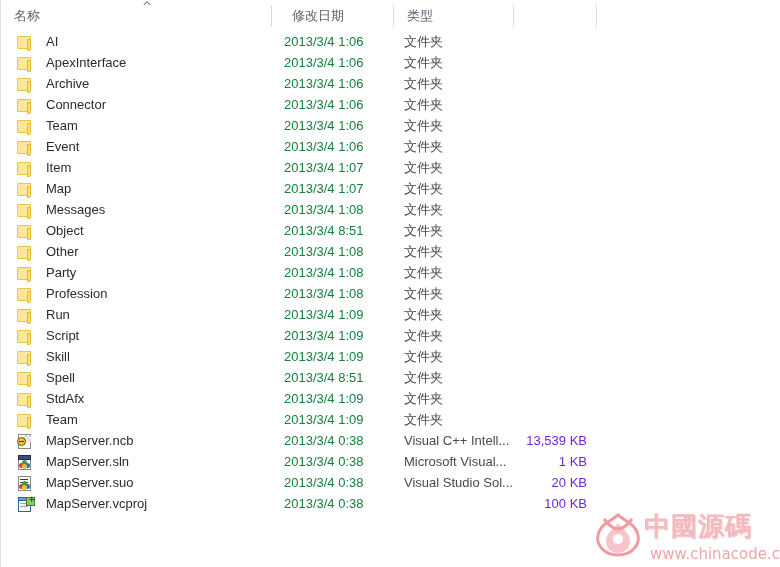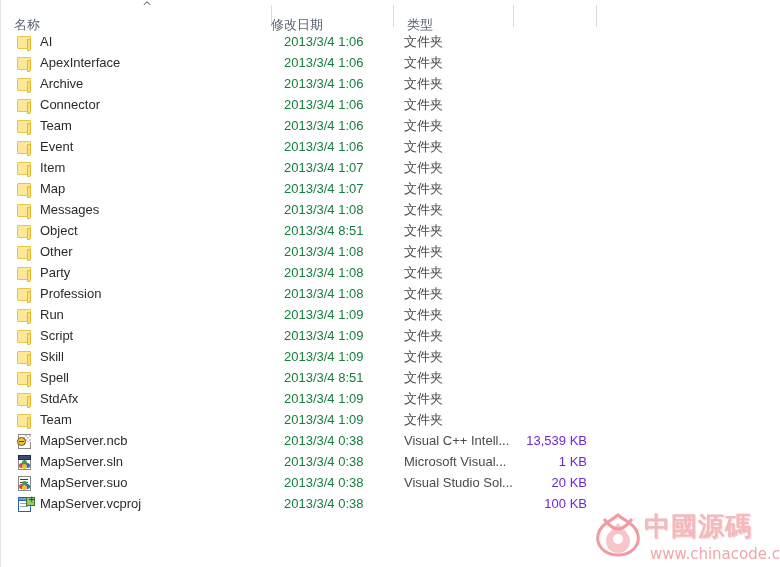--- a/index.html
+++ b/index.html
@@ -30,21 +30,21 @@
     height: 31px;
     background: #ffffff;
   }
   .col-head {
     position: absolute;
     top: 0;
     height: 31px;
     font-size: 13px;
     color: #5a6472;
     display: flex;
-    align-items: flex-end;
+    align-items: center;
     box-sizing: border-box;
     user-select: none;
   }
   .col-head .lbl {
     padding-left: 13px;
     line-height: 1;
   }
   .col-divider {
     position: absolute;
     top: 5px;
@@ -78,21 +78,21 @@
     position: absolute;
     top: 0;
     height: 21px;
     display: flex;
     align-items: center;
     font-size: 13px;
     color: #2b2b2b;
     white-space: nowrap;
     overflow: hidden;
   }
-  .cell.name   { left: 16px;  width: 250px; }
+  .cell.name   { left: 16px;  width: 250px; gap: 6px; }
   .cell.date   { left: 283px; width: 108px; color: #15803d; }
   .cell.type   { left: 403px; width: 108px; color: #4a4a4a; }
   .cell.size   { left: 500px; width: 86px; color: #6d28d9;
                  justify-content: flex-end; padding-right: 8px; }
 
   .name-text { margin-left: 7px; }
 
   
   .ico {
     position: relative;
@@ -259,21 +259,21 @@
 
   <div class="header-row">
 
     <div class="col-head" style="left:0px;width:270px;">
       <span class="lbl">名称</span>
     </div>
     <div class="sort-chevron">^</div>
 
     <div class="col-divider" style="left:270px;"></div>
 
-    <div class="col-head" style="left:257px;width:121px;">
+    <div class="col-head" style="left:278px;width:121px;">
       <span class="lbl">修改日期</span>
     </div>
 
     <div class="col-divider" style="left:392px;"></div>
 
     <div class="col-head" style="left:393px;width:119px;">
       <span class="lbl">类型</span>
     </div>
 
     <div class="col-divider" style="left:512px;"></div>

